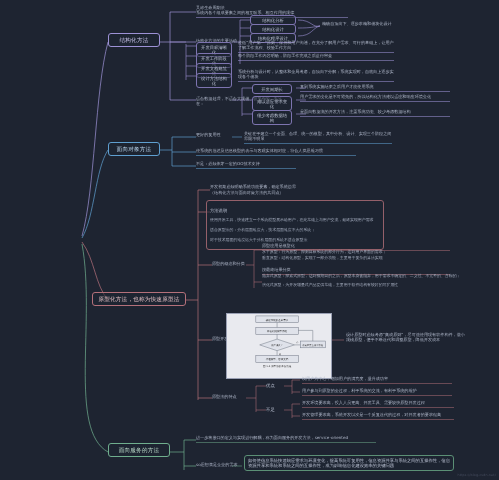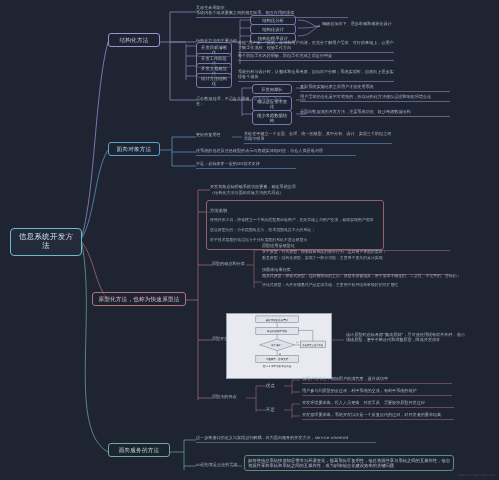--- a/index.html
+++ b/index.html
@@ -161,21 +161,20 @@
     <path d="M292 404 L300 404" stroke="#b4707a" stroke-width="0.55" fill="none"></path>
     <path d="M292 416 L300 416" stroke="#b4707a" stroke-width="0.55" fill="none"></path>
 
     <path d="M170 452 L184 452" stroke="#6fae8e" stroke-width="0.7" fill="none"></path>
     <path d="M184 440 L184 470" stroke="#6fae8e" stroke-width="0.7" fill="none"></path>
     <path d="M184 440 L196 440" stroke="#6fae8e" stroke-width="0.7" fill="none"></path>
     <path d="M184 466 L196 466" stroke="#6fae8e" stroke-width="0.7" fill="none"></path>
     <path d="M232 466 L242 466" stroke="#6fae8e" stroke-width="0.55" fill="none"></path>
   </svg>
 
-  <div class="node root" style="left:10px;top:228px;width:72px;text-align:center;">信息系统开发方法</div>
 
   <div class="node bx l1 purple" style="left:108px;top:33px;width:52px;text-align:center;">结构化方法</div>
 
   <div class="node tx purple nb" style="left:196px;top:6px;width:150px;">又称生命周期法</div>
   <div class="node tx purple" style="left:196px;top:11px;width:152px;">系统内各个组成要素之间的相互联系、相互作用的规律</div>
 
   <div class="node tx purple nb" style="left:196px;top:39px;width:60px;">结构化方法的主要活动</div>
 
   <div class="node bx l2 purple" style="left:250px;top:15px;width:46px;text-align:center;">结构化分析</div>
   <div class="node bx l2 purple" style="left:250px;top:24px;width:46px;text-align:center;">结构化设计</div>

